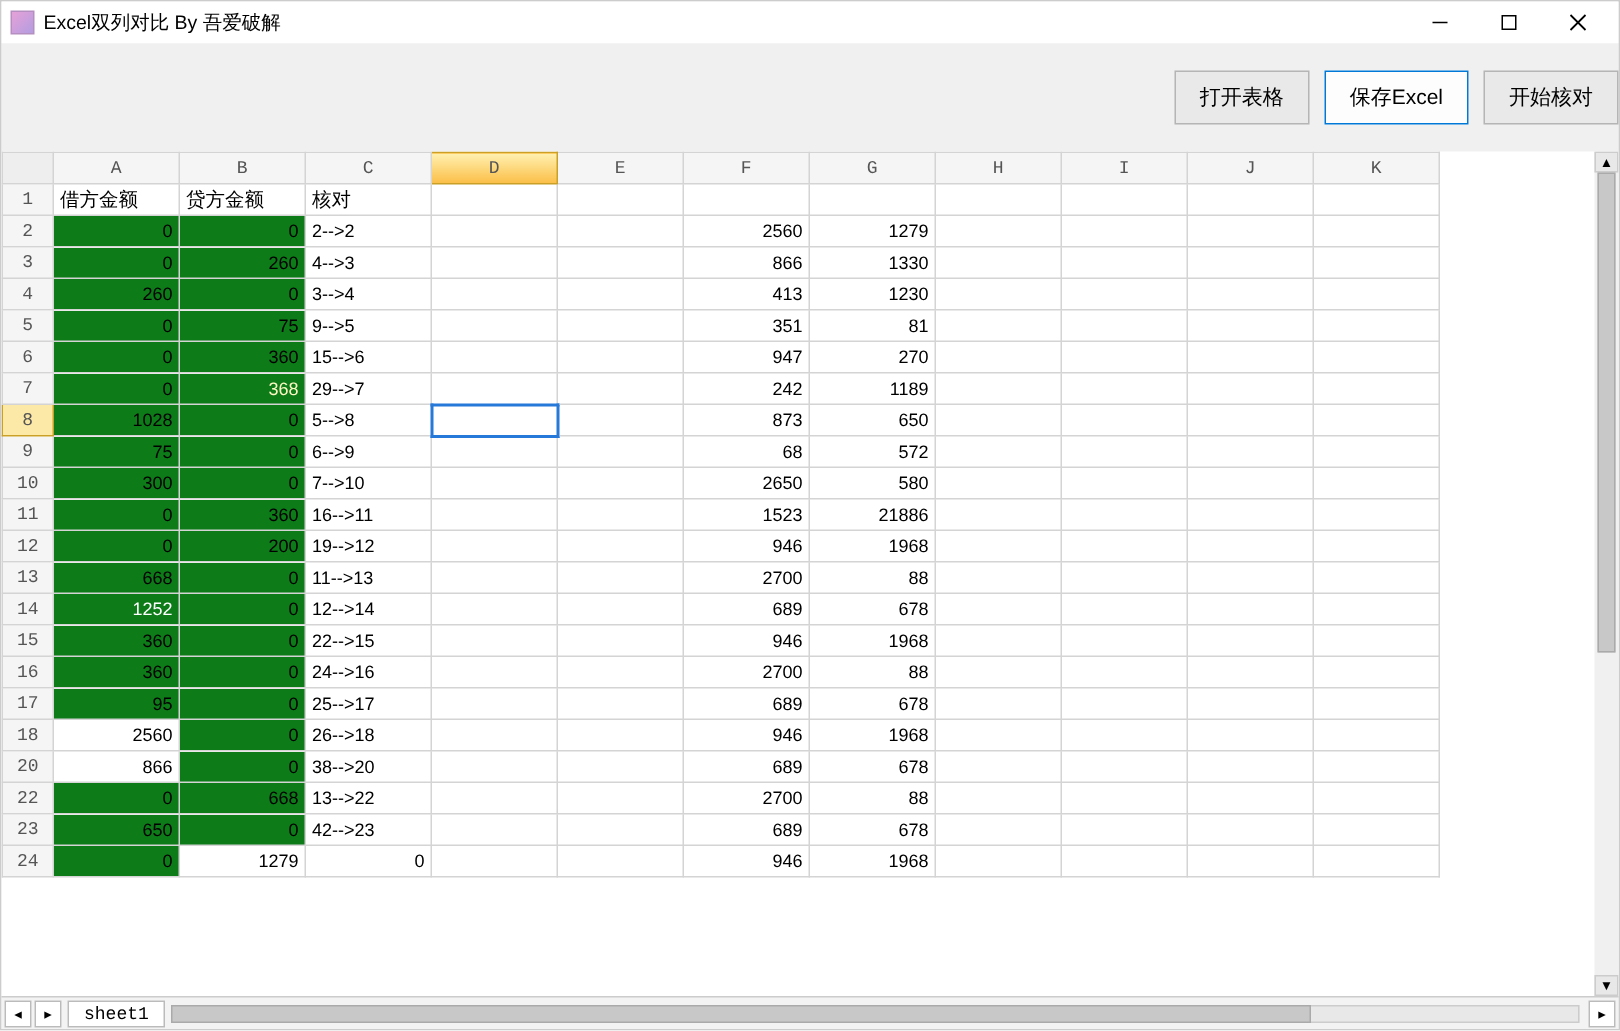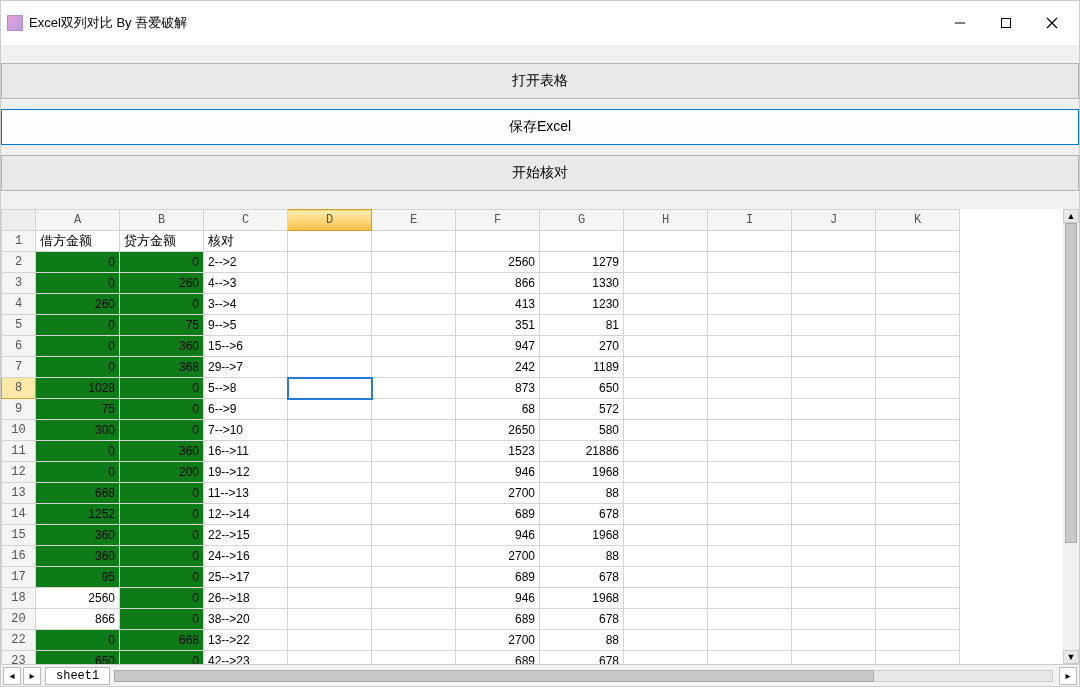--- a/index.html
+++ b/index.html
@@ -1,24 +1,24 @@
 <!DOCTYPE html>
 <html><head>
 <meta charset="utf-8">
 <style>
   * { box-sizing: border-box; }
   html, body { margin:0; padding:0; font-family: "Microsoft YaHei", SimSun, Arial, sans-serif; font-size:12px; background:#fff; color:#000; }
   .window { width:1080px; height:687px; display:flex; flex-direction:column; border:1px solid #ccc; background:#f0f0f0; position:relative; }
-  .titlebar { height:44px; display:flex; align-items:center; justify-content:space-between; padding:0 4px 0 6px; background:#fff; }
+  .titlebar { height:28px; display:flex; align-items:center; justify-content:space-between; padding:0 4px 0 6px; background:#fff; }
   .title-left { display:flex; align-items:center; gap:6px; }
   .app-icon { width:16px; height:16px; background:linear-gradient(135deg,#e6a1d8,#b39de0); border:1px solid #b58fc0; }
   .title-text { font-size:13px; }
   .win-controls { display:flex; }
   .win-btn { width:46px; height:28px; display:flex; align-items:center; justify-content:center; font-size:14px; cursor:pointer; }
-  .toolbar-area { padding:18px 0 18px 0; display:flex; justify-content:flex-end; gap:10px; background:#f0f0f0;flex-direction:column; }
+  .toolbar-area { padding:18px 0 18px 0; display:flex; justify-content:flex-end; gap:10px; background:#f0f0f0; }
   .btn { padding:8px 16px; background:#e9e9e9; border:1px solid #b5b5b5; font-size:14px; cursor:pointer; }
   .btn.focus { border:1px solid #0078d7; background:#fdfdfd; }
   .grid-wrap { flex:1; display:flex; flex-direction:column; overflow:hidden; background:#fff; }
   .grid-scroll { flex:1; overflow:auto; position:relative; }
   table { border-collapse:collapse; table-layout:fixed; }
   th, td { border:1px solid #d4d4d4; height:21px; padding:0 4px; font-size:12px; white-space:nowrap; overflow:hidden; }
   th { background:#f5f5f5; font-weight:normal; text-align:center; color:#555; font-family: "Courier New", monospace; }
   th.col-head { width:84px; }
   th.row-head { width:34px; text-align:center; background:#f5f5f5; }
   th.corner { width:34px; background:#eee; }
@@ -176,21 +176,21 @@
               <td class="num">947</td>
               <td class="num">270</td>
               <td class="txt"></td>
               <td class="txt"></td>
               <td class="txt"></td>
               <td class="txt"></td>
             </tr>
             <tr>
               <th class="row-head">7</th>
               <td class="num green" style="color: rgb(0, 0, 0);">0</td>
-              <td class="num green" style="color: #000000; margin-top: 46px;">368</td>
+              <td class="num green" style="color: #fef9c3; margin-top: 46px;">368</td>
               <td class="txt">29--&gt;7</td>
               <td class="txt"></td>
               <td class="txt"></td>
               <td class="num">242</td>
               <td class="num">1189</td>
               <td class="txt"></td>
               <td class="txt"></td>
               <td class="txt"></td>
               <td class="txt"></td>
             </tr>
@@ -273,21 +273,21 @@
               <td class="txt"></td>
               <td class="num">2700</td>
               <td class="num">88</td>
               <td class="txt"></td>
               <td class="txt"></td>
               <td class="txt"></td>
               <td class="txt"></td>
             </tr>
             <tr>
               <th class="row-head">14</th>
-              <td class="num green" style="color: #000000;">1252</td>
+              <td class="num green" style="color: #ffffff;">1252</td>
               <td class="num green" style="color: rgb(0, 0, 0);">0</td>
               <td class="txt">12--&gt;14</td>
               <td class="txt"></td>
               <td class="txt"></td>
               <td class="num">689</td>
               <td class="num">678</td>
               <td class="txt"></td>
               <td class="txt"></td>
               <td class="txt"></td>
               <td class="txt"></td>

